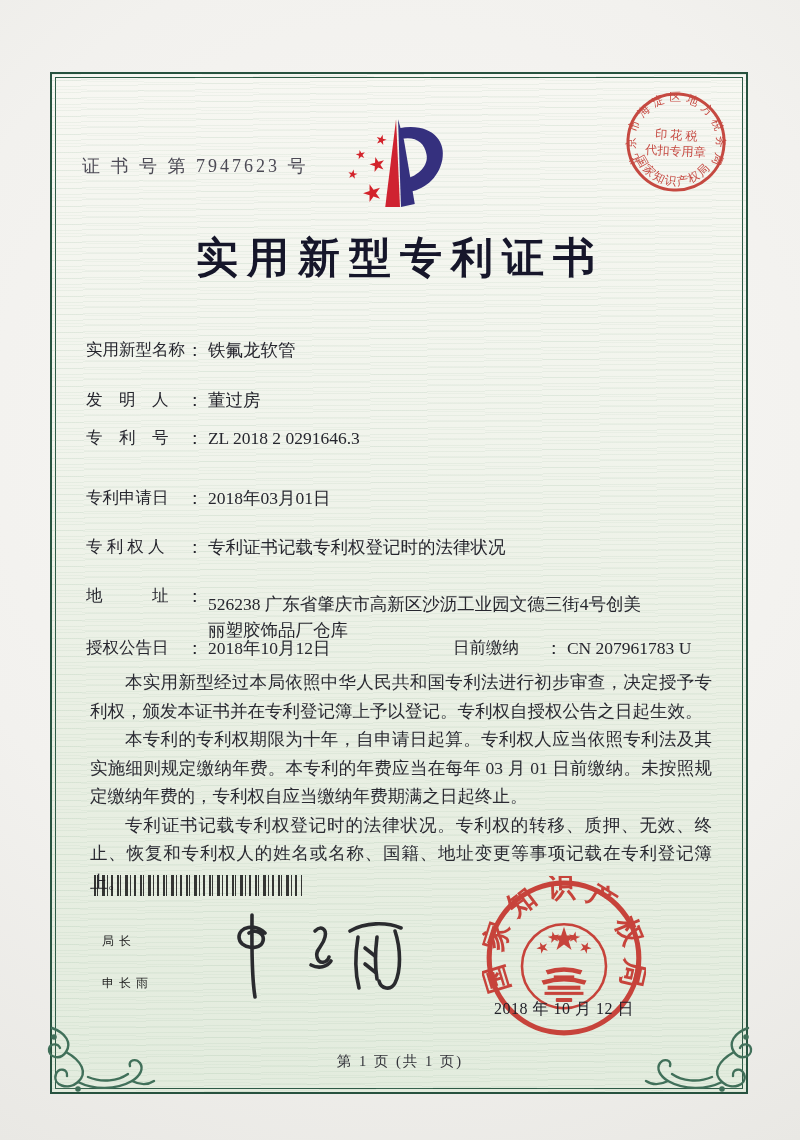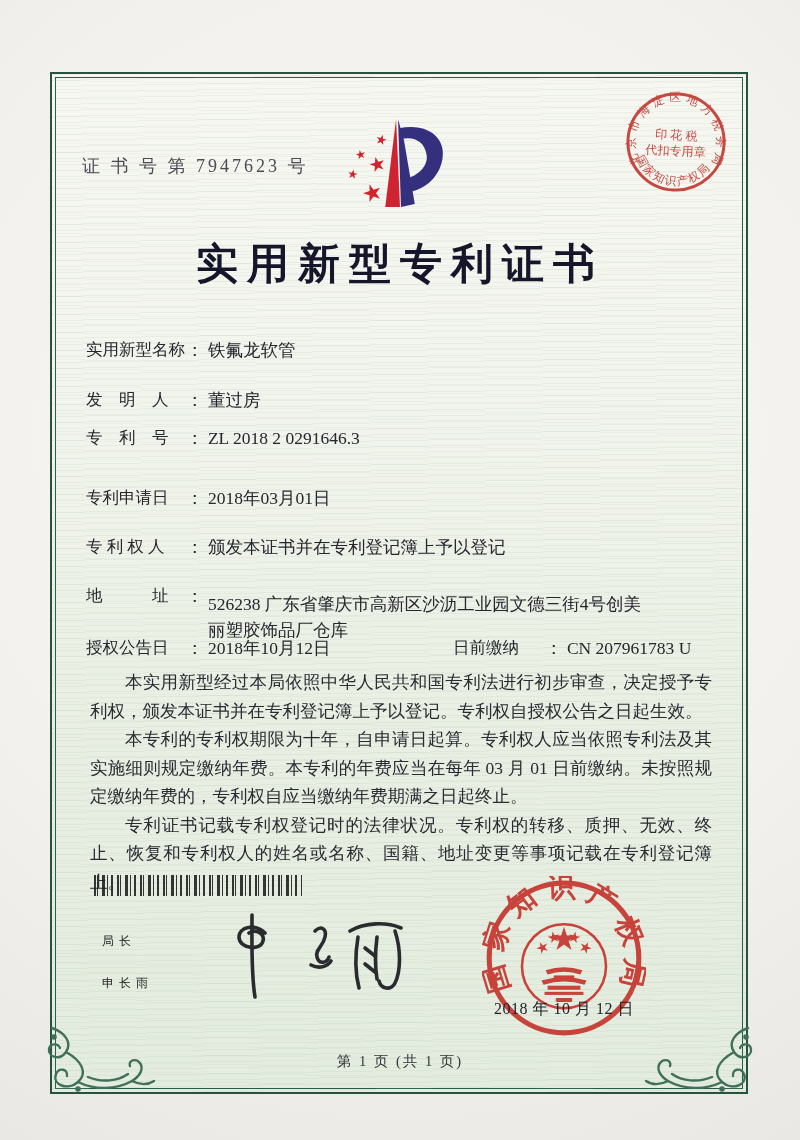--- a/index.html
+++ b/index.html
@@ -32,21 +32,21 @@
   .cert-no{
     position:absolute;left:82px;top:116px;
     font-size:18px;letter-spacing:3px;color:#4c4a55;margin-top:38px;
   }
   .logo{position:absolute;left:336px;top:112px;width:128px;height:118px;}
   .tax-stamp{
     position:absolute;left:620px;top:86px;width:112px;height:112px;
     transform:rotate(3deg);opacity:.92;
   }
   .title{
-    position:absolute;left:0;right:0;top:224px;margin:12px;
+    position:absolute;left:0;right:0;top:224px;margin:6px;
     text-align:center;font-size:42px;font-weight:bold;
     letter-spacing:9px;color:#16162a;
   }
   .row{position:absolute;left:86px;width:630px;font-size:17.5px;color:#26262e;line-height:26px;}
   .row .lbl{display:inline-block;width:100px;font-size:16.5px;vertical-align:top;}
   .row .colon{display:inline-block;vertical-align:top;}
   .row .val{display:inline-block;vertical-align:top;width:480px;}
   .row .val.narrow{width:448px;margin-top:8px;}
   .row .pair2{position:absolute;left:367px;top:0;white-space:nowrap;}
   .row .pair2 .lbl{width:92px;}
@@ -138,21 +138,21 @@
   <div class="row" style="top:425px">
     <span class="lbl">专　利　号</span><span class="colon">：</span>
     <span class="val">ZL 2018 2 0291646.3</span>
   </div>
   <div class="row" style="top:485px">
     <span class="lbl">专利申请日</span><span class="colon">：</span>
     <span class="val">2018年03月01日</span>
   </div>
   <div class="row" style="top:534px">
     <span class="lbl">专 利 权 人</span><span class="colon">：</span>
-    <span class="val">颁发本证书并在专利登记簿上予以登记</span>
+    <span class="val">专利证书记载专利权登记时的法律状况</span>
   </div>
   <div class="row" style="top:583px">
     <span class="lbl">地　　　址</span><span class="colon">：</span>
     <span class="val narrow">526238 广东省肇庆市高新区沙沥工业园文德三街4号创美丽塑胶饰品厂仓库</span>
   </div>
   <div class="row" style="top:635px">
     <span class="lbl">授权公告日</span><span class="colon">：</span>
     <span>2018年10月12日</span>
     <span class="pair2">
       <span class="lbl">日前缴纳</span><span class="colon">：</span>

